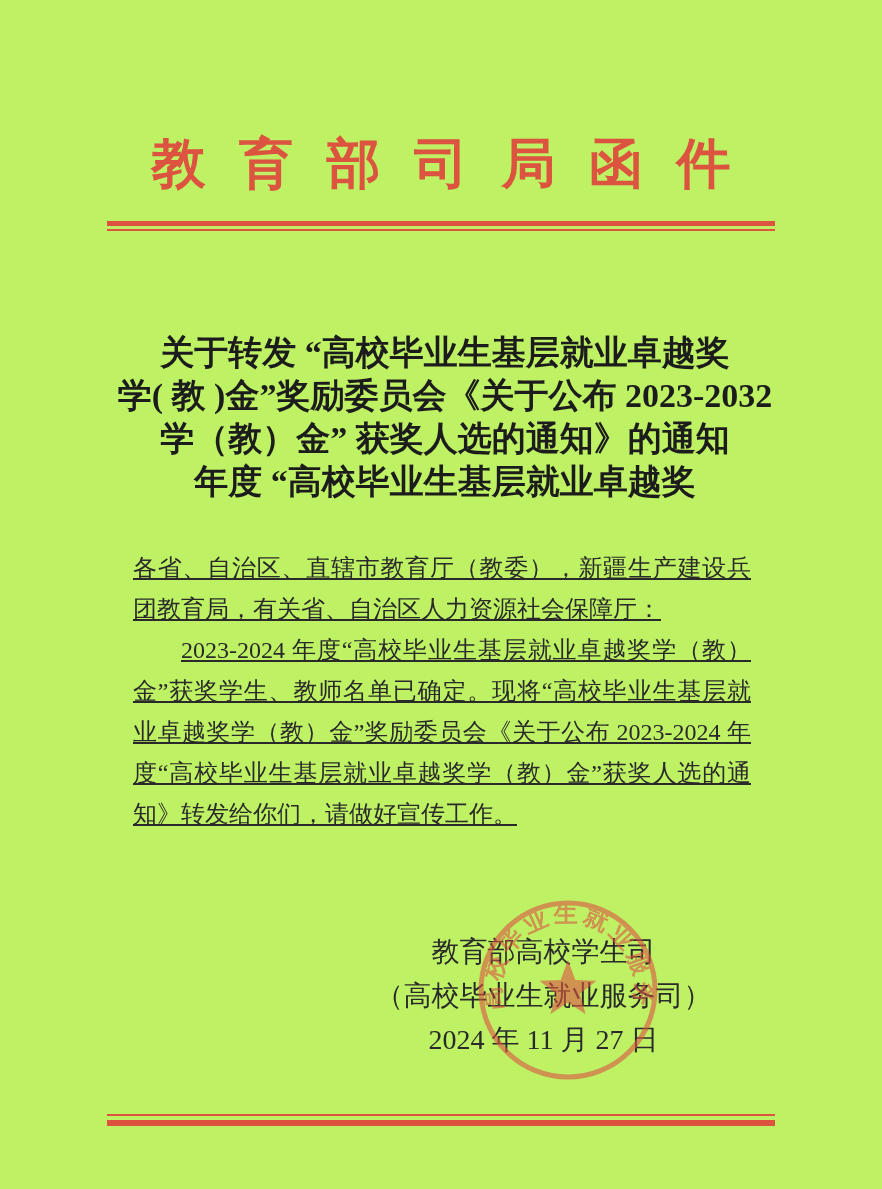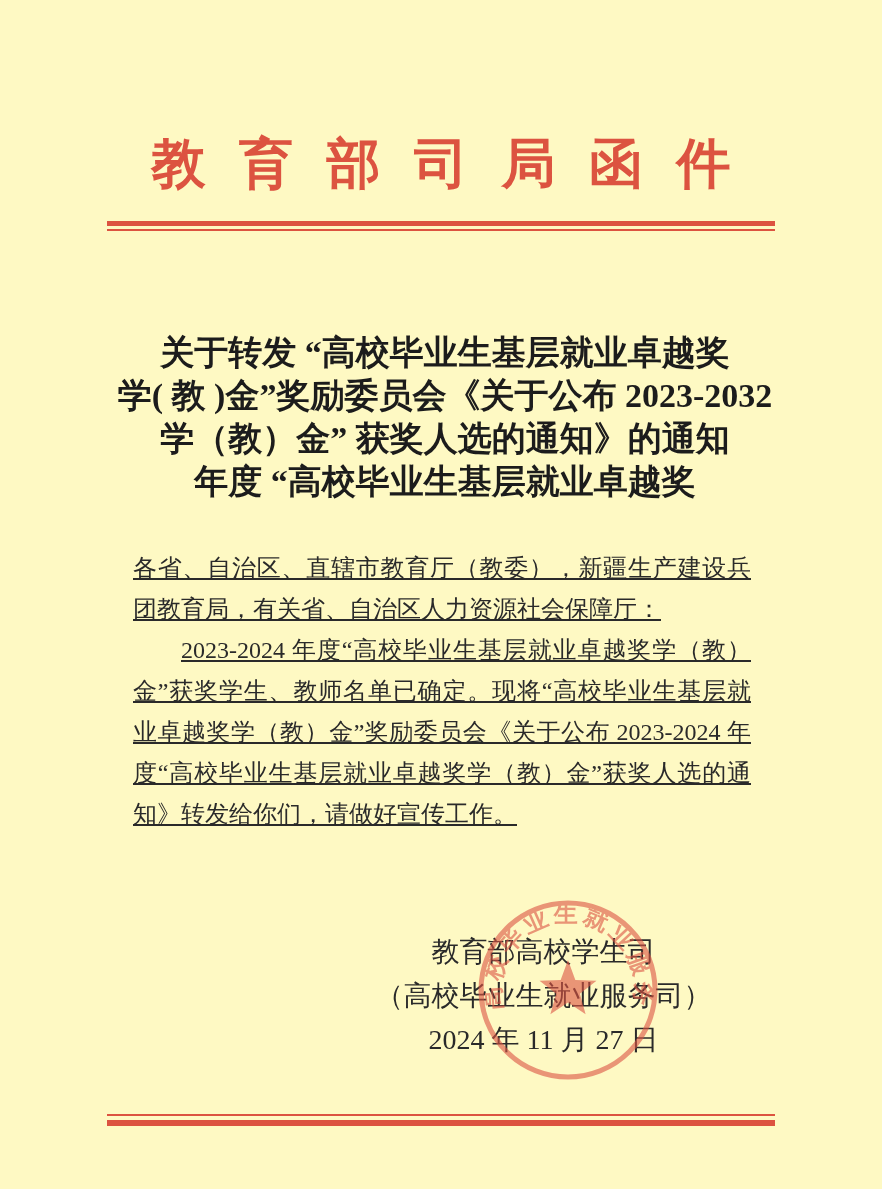--- a/index.html
+++ b/index.html
@@ -5,21 +5,21 @@
   :root{
     --accent:#dc5340;
     --seal:#dc5443;
     --ink:#262626;
   }
   html,body{margin:0;padding:0;background:#ffffff;}
   .page{
     position:relative;
     width:882px;height:1189px;
     margin:0 auto;
-    background:#fef9c3;
+    background:#bef264;
     font-family:"Liberation Serif","DejaVu Serif",serif;
     color:var(--ink);
     overflow:hidden;
   }
   .letterhead{
     position:absolute;
     top:128px;left:0;right:0;
     margin:0;
     text-align:center;
     font-size:54px;

